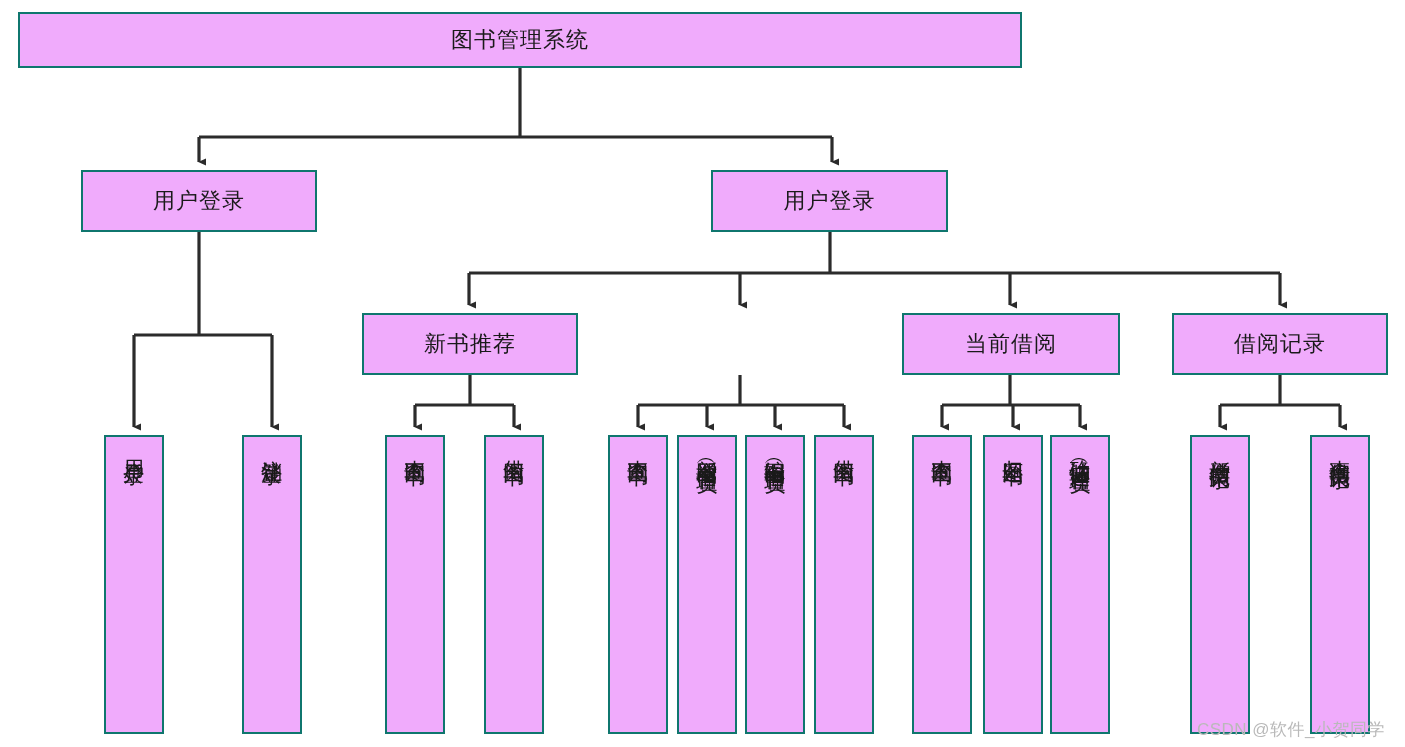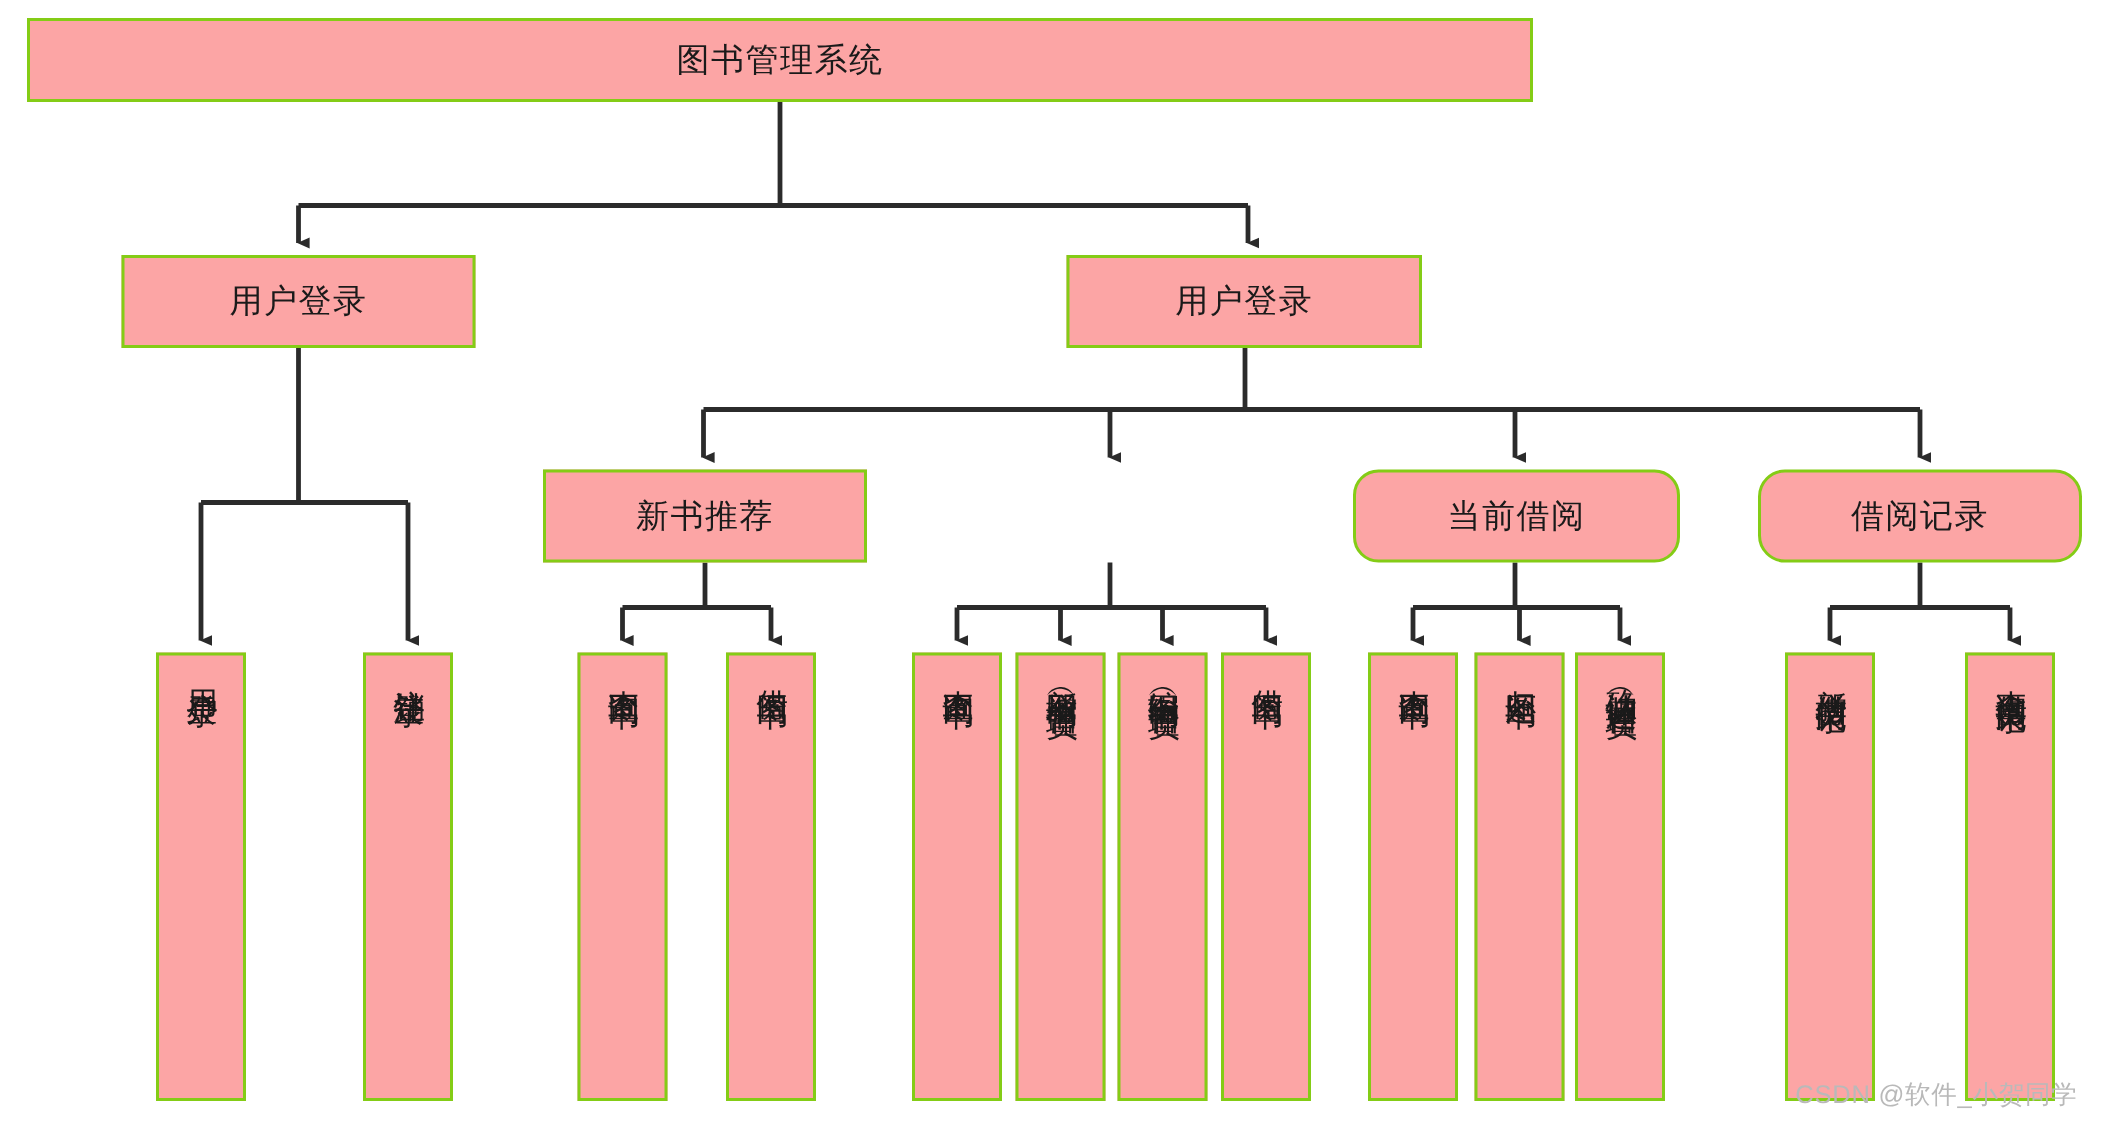--- a/index.html
+++ b/index.html
@@ -22,22 +22,22 @@
     position: absolute;
     left: 0;
     top: 0;
     width: 1405px;
     height: 747px;
     pointer-events: none;
   }
   .node {
     position: absolute;
     box-sizing: border-box;
-    border: 2px solid #84cc16;
-    background: #fca5a5;
+    border: 2px solid #0f766e;
+    background: #f0abfc;
     display: flex;
     align-items: center;
     justify-content: center;
     color: #1a1a1a;
     text-align: center;
   }
   .node.level-root,
   .node.level-2,
   .node.level-3 {
     font-size: 22px;
@@ -135,24 +135,24 @@
   <div class="node level-2" style="left:81px; top:170px; width:236px; height:62px;">
     <span class="htext">用户登录</span>
   </div>
   <div class="node level-2" style="left:711px; top:170px; width:237px; height:62px;">
     <span class="htext">用户登录</span>
   </div>
 
   <div class="node level-3" style="left:362px; top:313px; width:216px; height:62px;">
     <span class="htext">新书推荐</span>
   </div>
-  <div class="node level-3" style="left:902px; top:313px; width:218px; height:62px;border-radius:17px;">
+  <div class="node level-3" style="left:902px; top:313px; width:218px; height:62px;">
     <span class="htext">当前借阅</span>
   </div>
-  <div class="node level-3" style="left:1172px; top:313px; width:216px; height:62px;border-radius:18px;">
+  <div class="node level-3" style="left:1172px; top:313px; width:216px; height:62px;">
     <span class="htext">借阅记录</span>
   </div>
 
   <div class="node leaf" style="left:104px; top:435px; width:60px; height:299px;">
     <span class="vtext">用户登录</span>
   </div>
   <div class="node leaf" style="left:242px; top:435px; width:60px; height:299px;">
     <span class="vtext">注销登录</span>
   </div>
 

